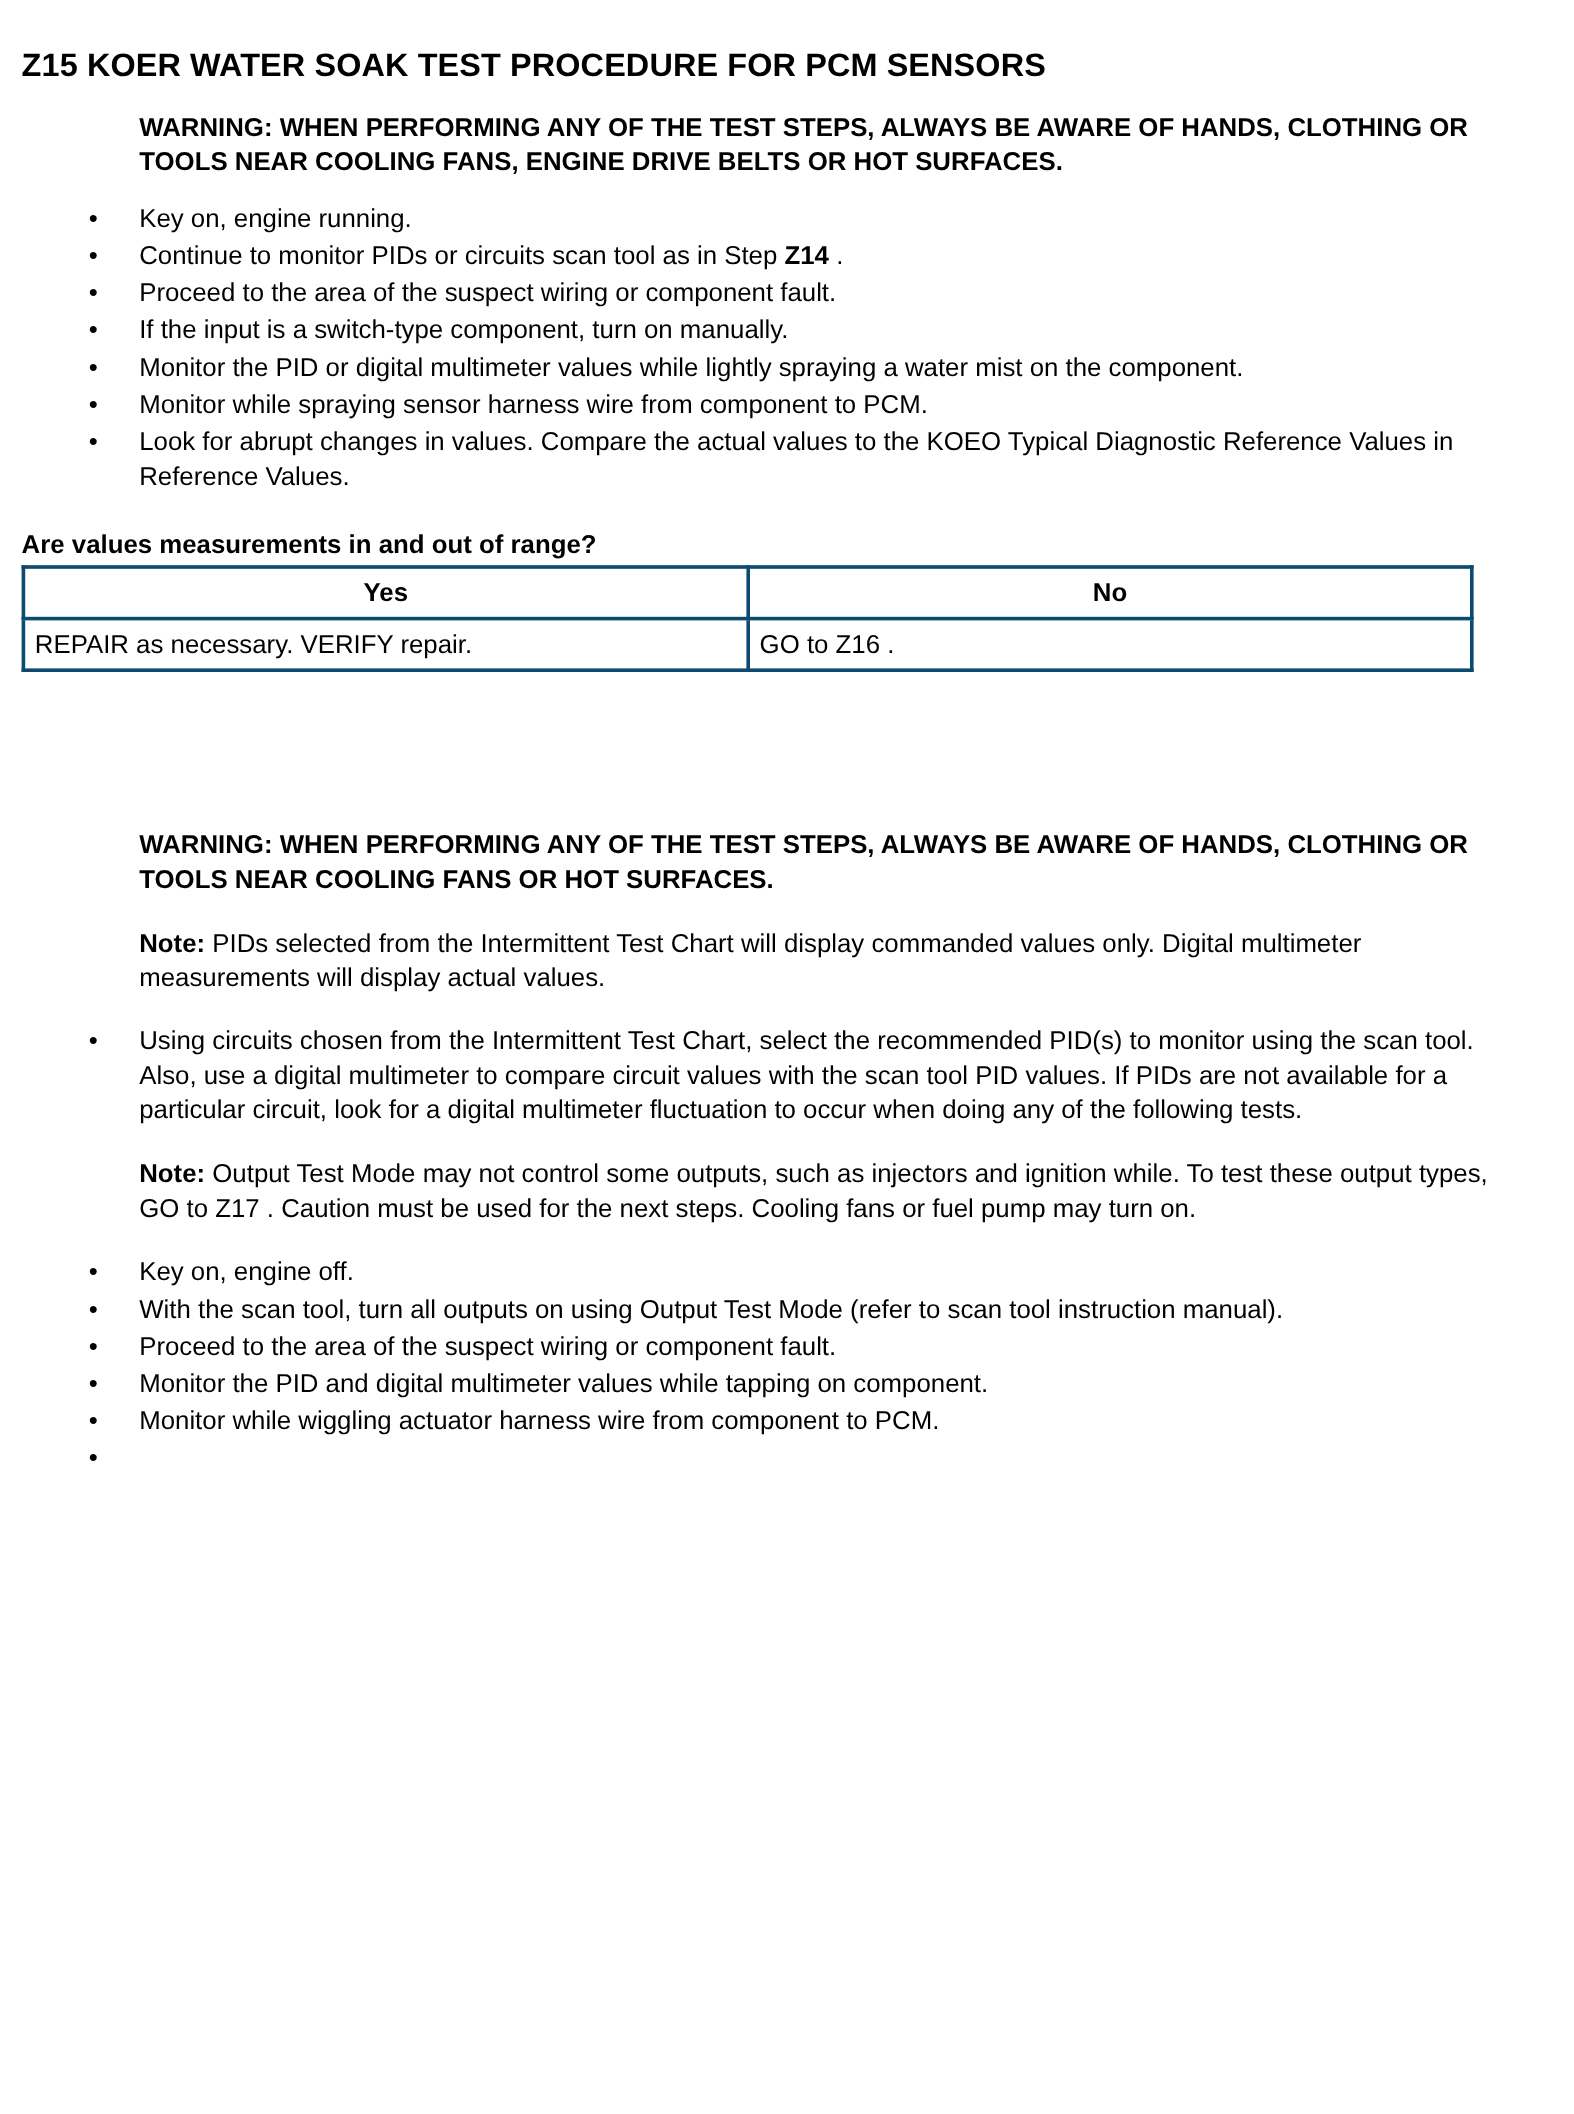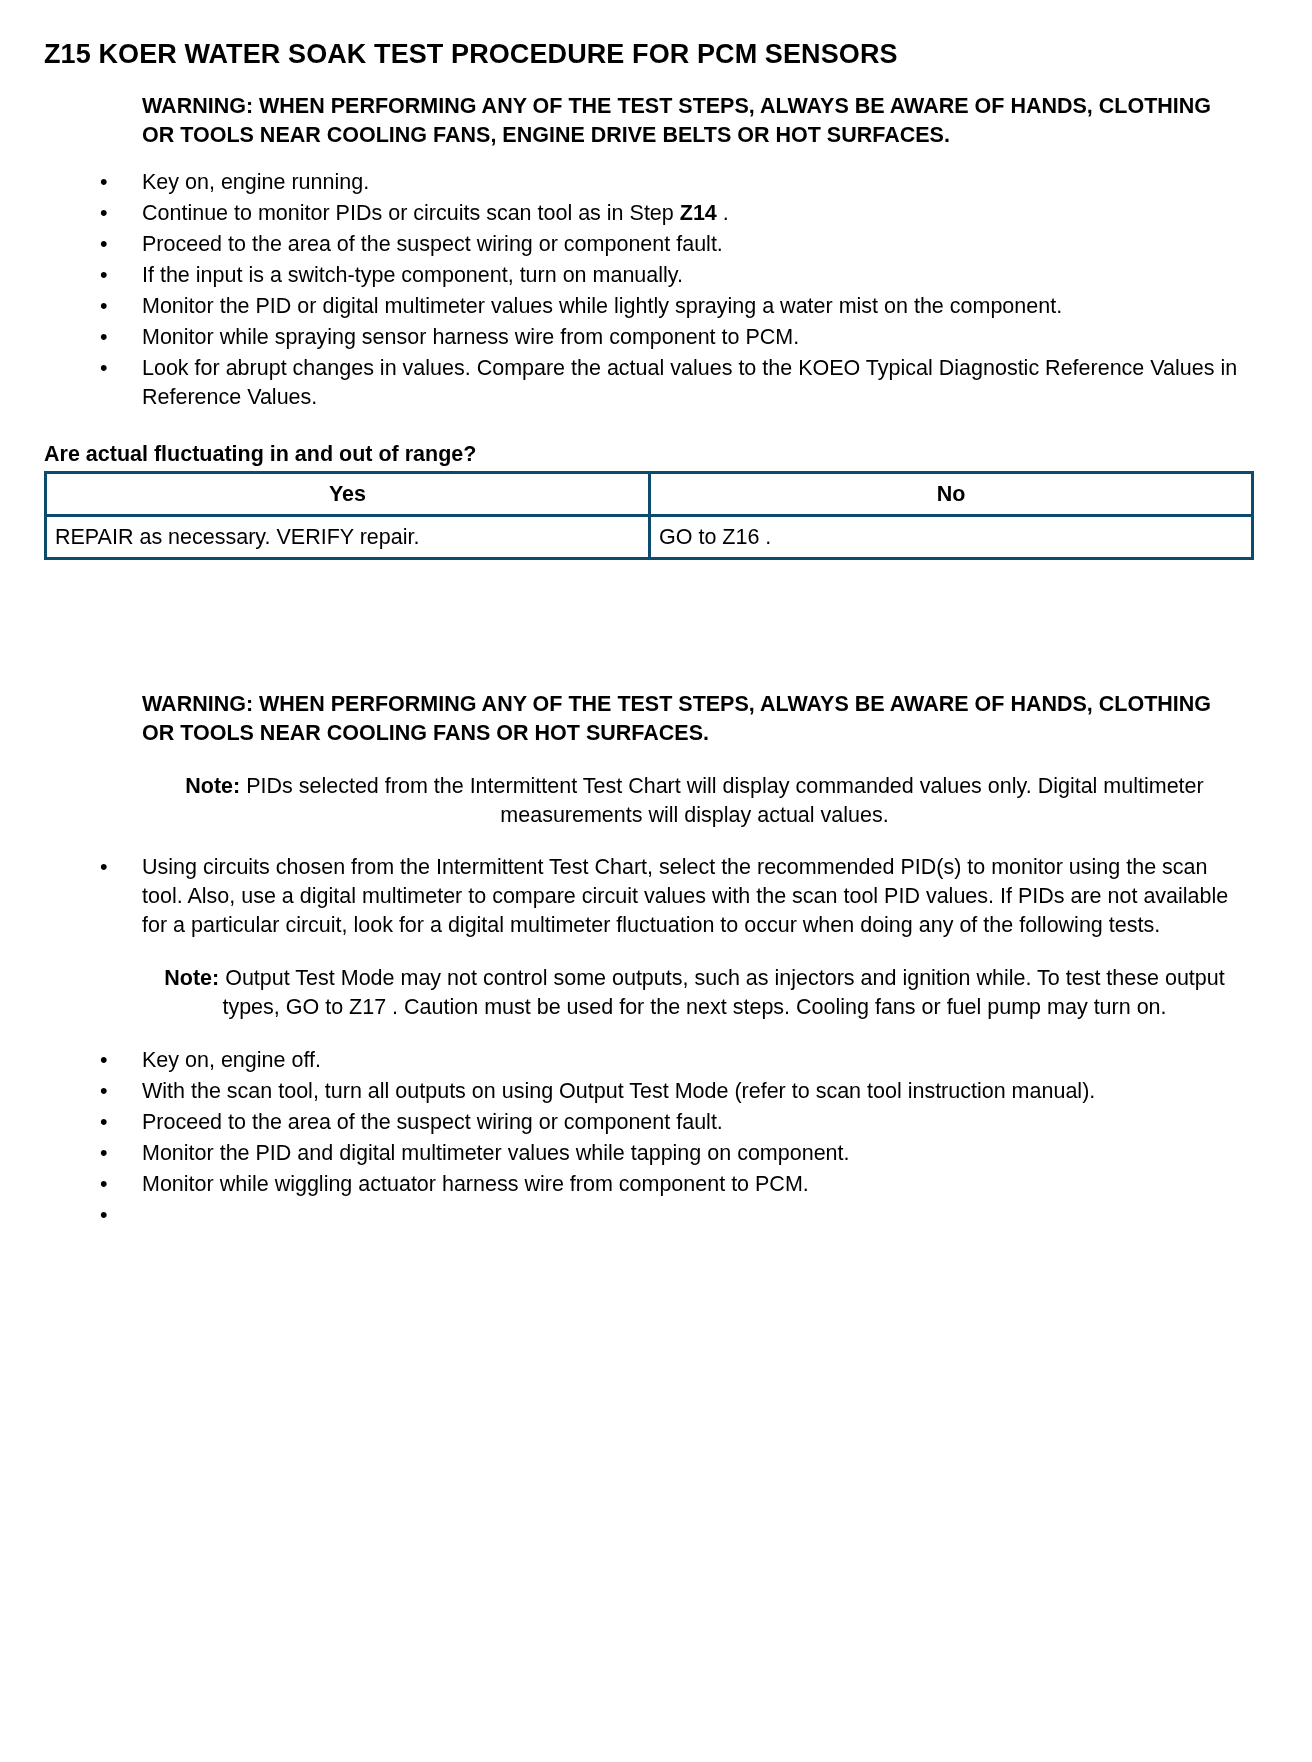--- a/index.html
+++ b/index.html
@@ -10,21 +10,21 @@
   }
   body {
     width: 1312px;
     min-height: 1762px;
     font-family: "Liberation Sans", sans-serif;
     color: #000000;
   }
   .page {
     width: 1312px;
     min-height: 1762px;
-    padding: 28px 34px 20px 44px;
+    padding: 28px 34px 20px 18px;
     position: relative;
   }
   h1.section-title {
     font-size: 27px;
     font-weight: bold;
     letter-spacing: 0.1px;
     margin: 10px 0 0 0;
     line-height: 1.2;
   }
   .indent-block {
@@ -34,21 +34,20 @@
   .warning {
     font-size: 21.5px;
     font-weight: bold;
     line-height: 1.34;
     margin-top: 22px;
   }
   .note {
     font-size: 21.5px;
     line-height: 1.34;
     margin-top: 24px;
-    text-align: center;
   }
   .note b { font-weight: bold; }
   ul.bullets {
     list-style: none;
     margin: 18px 0 0 0;
     padding: 0;
   }
   ul.bullets li {
     position: relative;
     font-size: 21.5px;
@@ -107,21 +106,21 @@
   <ul class="bullets">
     <li><span class="bullet-dot">•</span><span>Key on, engine running.</span></li>
     <li><span class="bullet-dot">•</span><span>Continue to monitor PIDs or circuits scan tool as in Step <b class="inline-bold">Z14</b> .</span></li>
     <li><span class="bullet-dot">•</span><span>Proceed to the area of the suspect wiring or component fault.</span></li>
     <li><span class="bullet-dot">•</span><span>If the input is a switch-type component, turn on manually.</span></li>
     <li><span class="bullet-dot">•</span><span>Monitor the PID or digital multimeter values while lightly spraying a water mist on the component.</span></li>
     <li><span class="bullet-dot">•</span><span>Monitor while spraying sensor harness wire from component to PCM.</span></li>
     <li><span class="bullet-dot">•</span><span>Look for abrupt changes in values. Compare the actual values to the KOEO Typical Diagnostic Reference Values in Reference Values.</span></li>
   </ul>
 
-  <div class="question">Are actual fluctuating in and out of range?</div>
+  <div class="question">Are values measurements in and out of range?</div>
 
   <table class="decision">
     <colgroup>
         <col class="c1">
         <col>
       </colgroup>
     <tbody>
       <tr>
         <th>Yes</th>
         <th>No</th>

